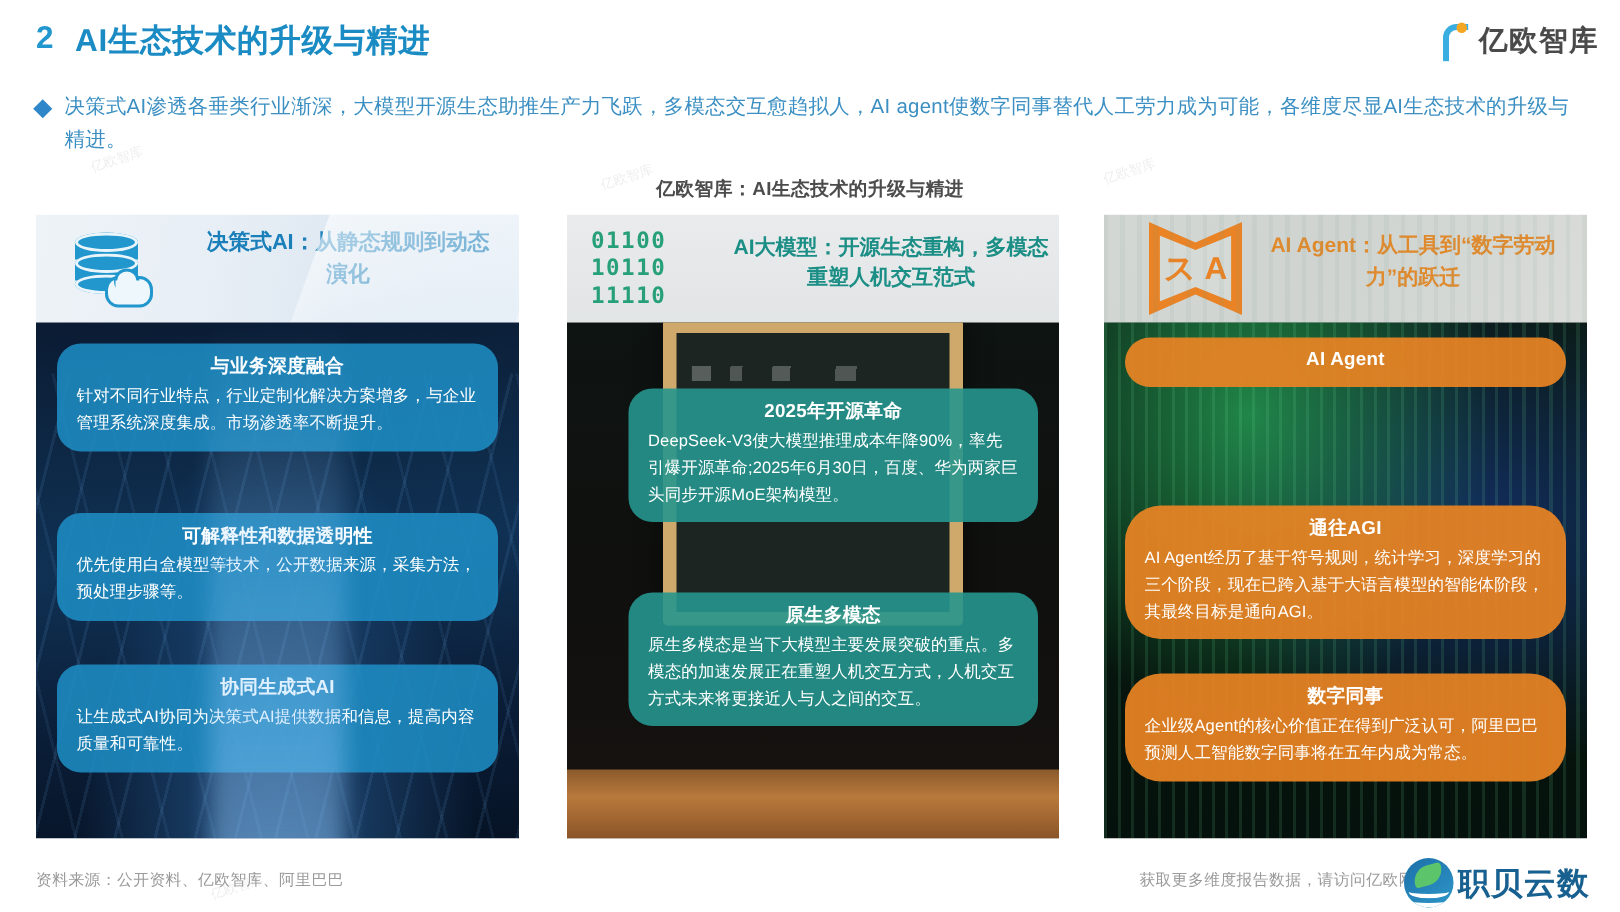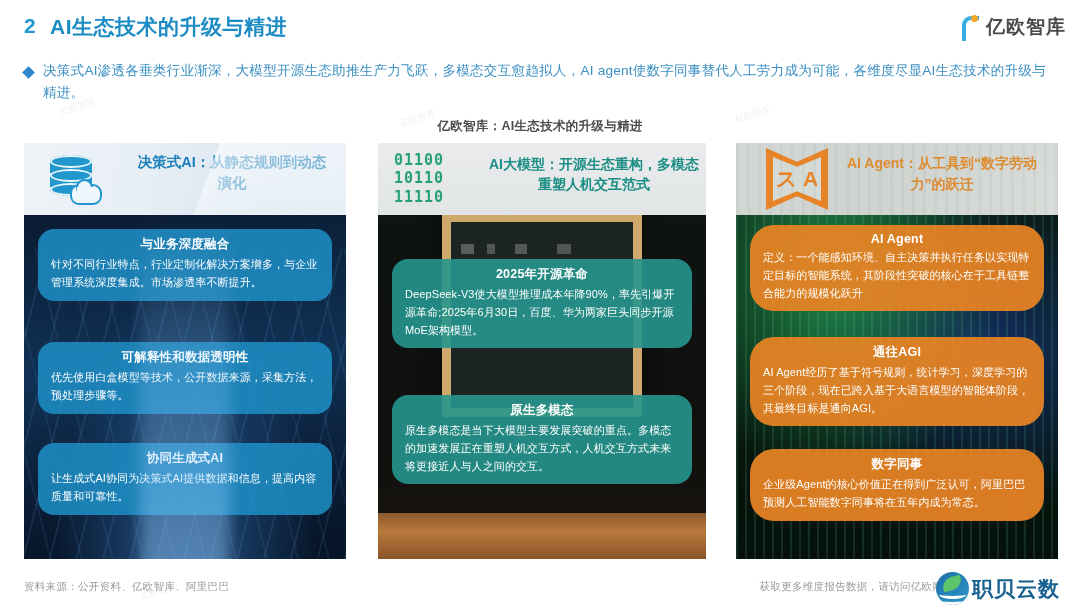--- a/index.html
+++ b/index.html
@@ -190,21 +190,21 @@
   .card{
     position:absolute;left:14px;right:14px;border-radius:16px;
     padding:7px 13px 9px;box-sizing:border-box;color:#fff;
   }
   .card .c-title{
     text-align:center;font-size:12.5px;font-weight:bold;margin-bottom:3px;
     letter-spacing:.2px;
   }
   .card .c-text{font-size:11px;line-height:1.62;letter-spacing:.1px;}
   .blue-card{background:rgba(30,140,195,.88);}
-  .teal-card{background:rgba(38,150,142,.9);}
+  .teal-card{background:rgba(38,150,142,.9);margin-left:27px;}
   .orange-card{background:rgba(232,131,35,.93);border-radius:24px;}
 
   
   .footer{position:absolute;left:0;bottom:0;width:1080px;height:44px;}
   .src{
     position:absolute;left:24px;bottom:14px;font-size:10.5px;color:#9a9a9a;
     letter-spacing:.3px;
   }
   .more{
     position:absolute;right:126px;bottom:14px;font-size:10.5px;color:#9a9a9a;
@@ -319,21 +319,20 @@
         <div class="agent-icon">
           <div class="bowtie"></div>
             <div class="inner"></div>
           <div class="glyph">ス A</div>
         </div>
         <div class="p3-title">AI Agent：从工具到“数字劳动力”的跃迁</div>
       </div>
       <div class="p-body p3-body">
         <div class="card orange-card" style="top:10px;">
           <div class="c-title">AI Agent</div>
-          <div class="c-text">定义：一个能感知环境、自主决策并执行任务以实现特定目标的智能系统，其阶段性突破的核心在于工具链整合能力的规模化跃升</div>
         </div>
         <div class="card orange-card" style="top:122px;">
           <div class="c-title">通往AGI</div>
           <div class="c-text">AI Agent经历了基于符号规则，统计学习，深度学习的三个阶段，现在已跨入基于大语言模型的智能体阶段，其最终目标是通向AGI。</div>
         </div>
         <div class="card orange-card" style="top:234px;">
           <div class="c-title">数字同事</div>
           <div class="c-text">企业级Agent的核心价值正在得到广泛认可，阿里巴巴预测人工智能数字同事将在五年内成为常态。</div>
         </div>
       </div>

